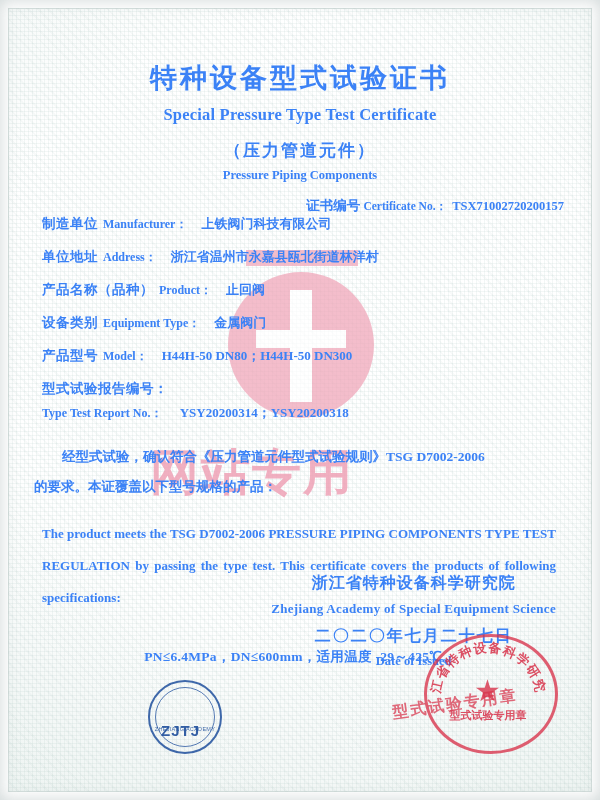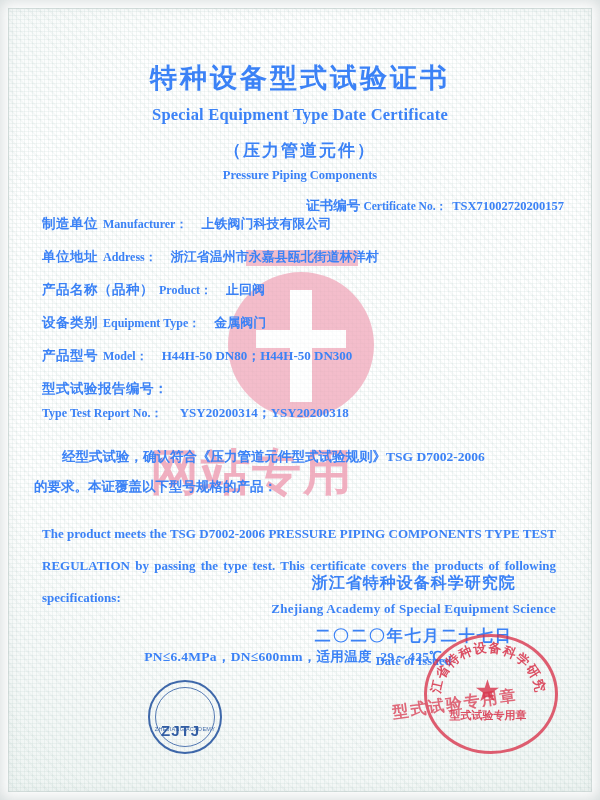--- a/index.html
+++ b/index.html
@@ -348,21 +348,21 @@
 
   <div class="wm-wrap">
     <div class="wm-bar-top"></div>
     <div class="wm-logo"></div>
     <div class="wm-text">网站专用</div>
   </div>
 
   <div class="content">
 
     <div class="title-cn">特种设备型式试验证书</div>
-    <div class="title-en">Special Equipment Type Date Certificate</div>
+    <div class="title-en">Special Pressure Type Test Certificate</div>
     <div class="subtitle-cn">（压力管道元件）</div>
     <div class="subtitle-en">Pressure Piping Components</div>
 
     <div class="cert-no-row">
       <span class="lbl-cn">证书编号</span>
       <span class="lbl-en">Certificate No.：</span>
       <span class="val">TSX71002720200157</span>
     </div>
 
     <div class="fields">

